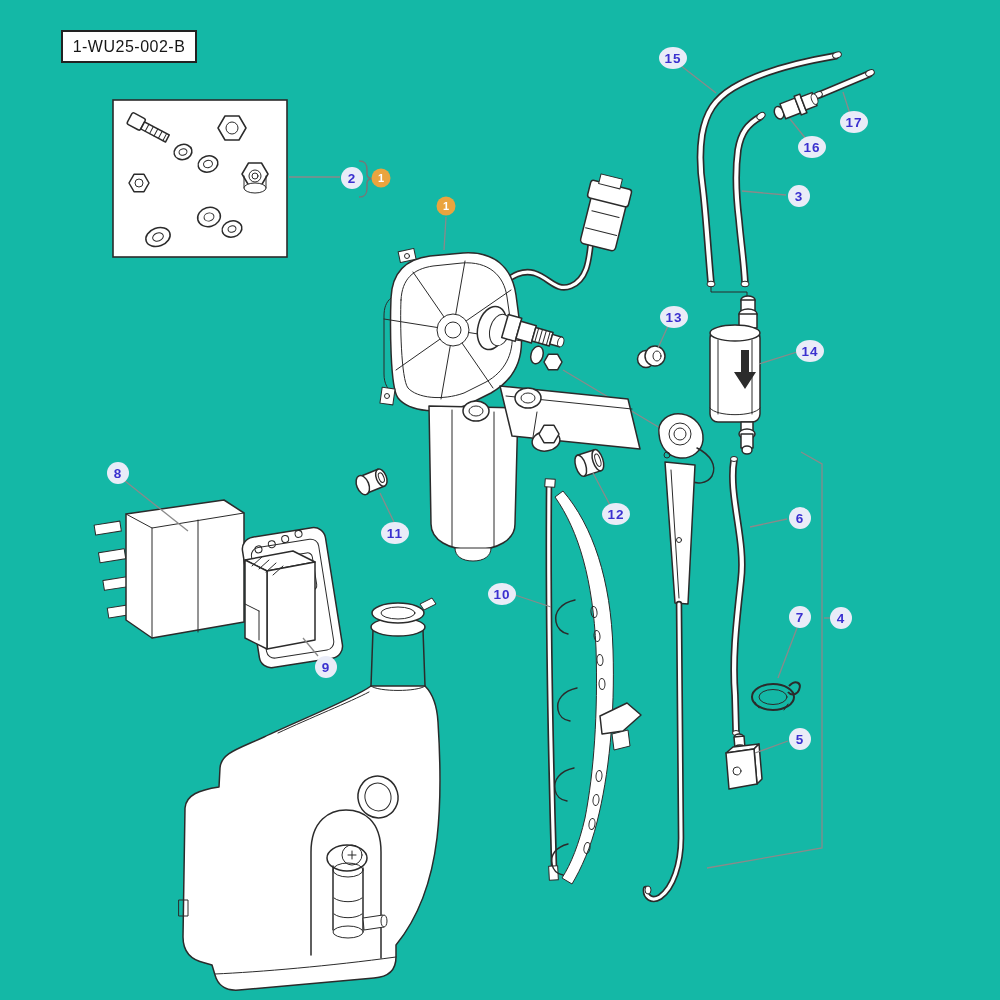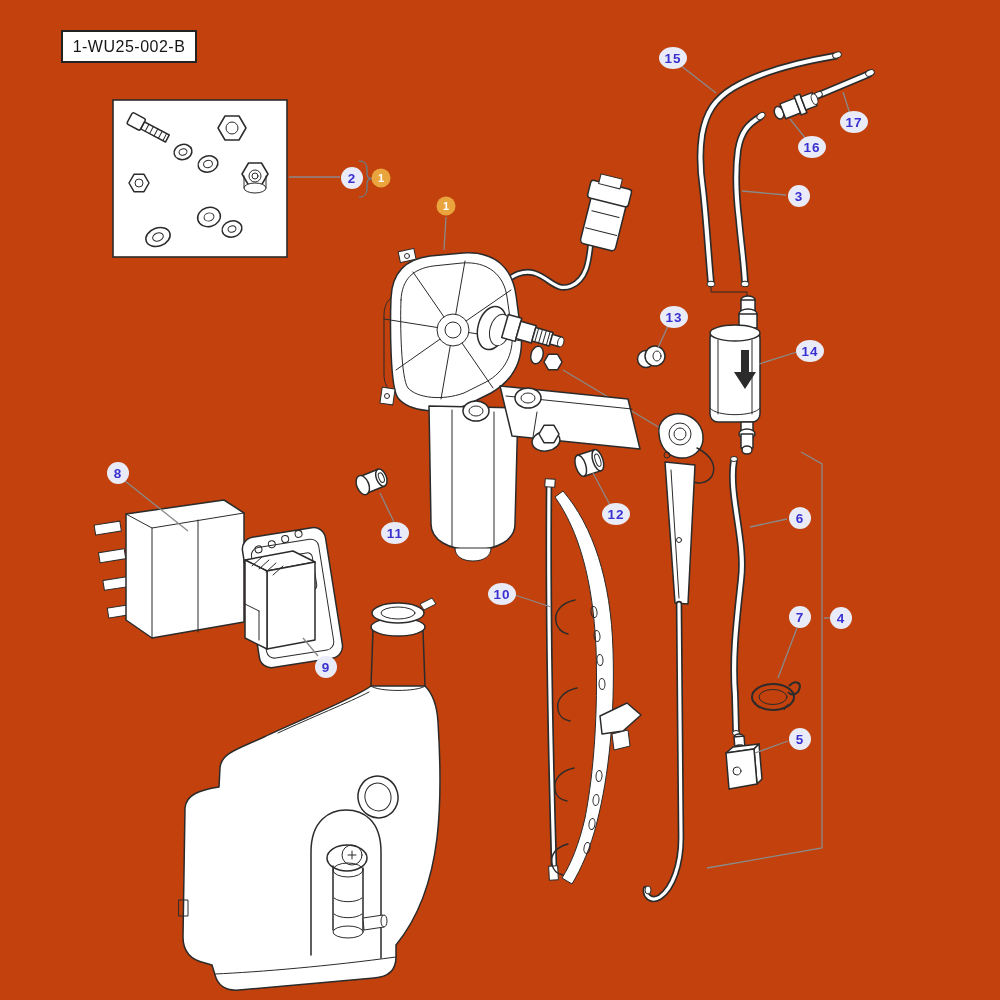--- a/index.html
+++ b/index.html
@@ -1,16 +1,16 @@
 <!DOCTYPE html>
 <html><head>
 <meta charset="utf-8">
 <style>
   html,body{margin:0;padding:0;background:#ffffff;}
-  #stage{position:relative;width:1000px;height:1000px;background:#c2410c;overflow:hidden;
+  #stage{position:relative;width:1000px;height:1000px;background:#14b8a6;overflow:hidden;
          font-family:"Liberation Sans",sans-serif;}
   svg{position:absolute;left:0;top:0;}
   .ln  {fill:none;stroke:#2b2b2b;stroke-width:1.5;stroke-linecap:round;stroke-linejoin:round;}
   .ln2 {fill:none;stroke:#2b2b2b;stroke-width:1.0;stroke-linecap:round;stroke-linejoin:round;}
   .fw  {fill:#ffffff;stroke:#2b2b2b;stroke-width:1.5;stroke-linejoin:round;}
   .fw2 {fill:#ffffff;stroke:#2b2b2b;stroke-width:1.0;stroke-linejoin:round;}
   .dark{fill:#2b2b2b;stroke:none;}
   .tube {fill:none;stroke:#2b2b2b;stroke-width:7.5;stroke-linecap:round;}
   .tube6{fill:none;stroke:#2b2b2b;stroke-width:6.5;stroke-linecap:round;}
   .tubei{fill:none;stroke:#ffffff;stroke-width:4.2;stroke-linecap:round;}

